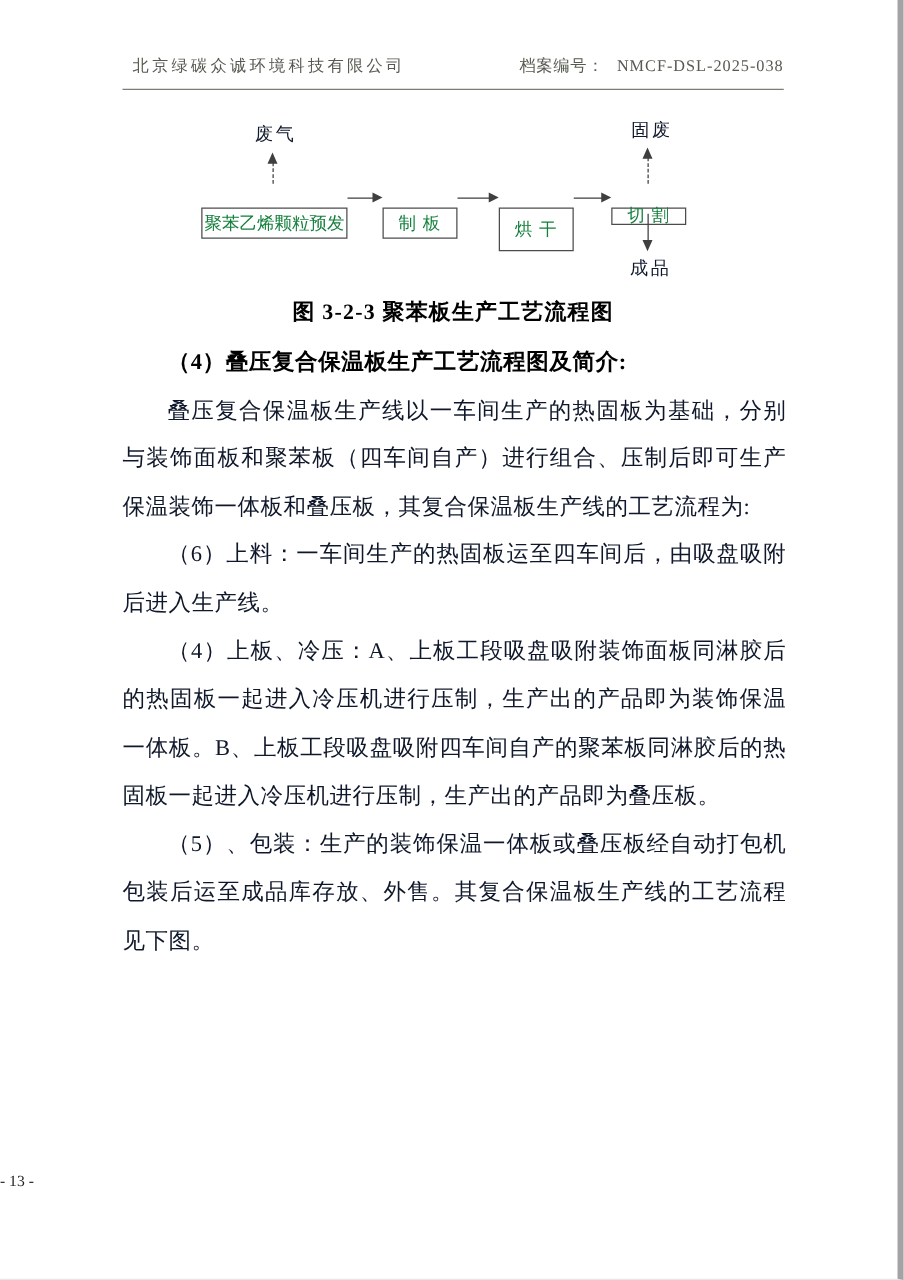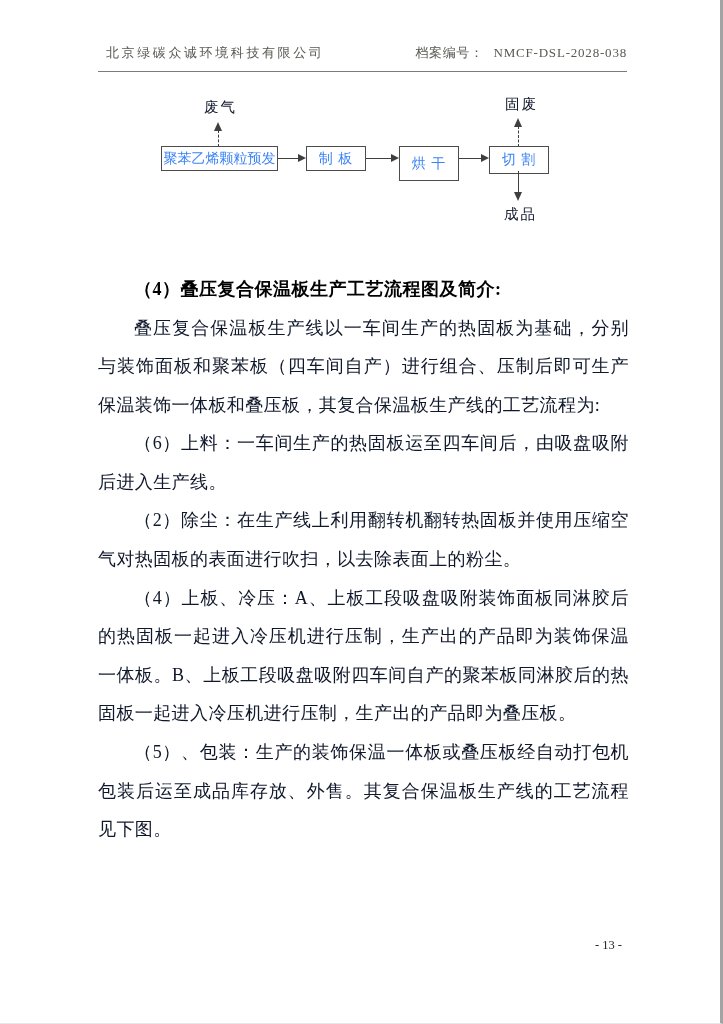--- a/index.html
+++ b/index.html
@@ -5,21 +5,21 @@
   html, body { margin: 0; padding: 0; background: #ffffff; }
   .page {
     position: relative;
     width: 723px;
     height: 1024px;
     background: #ffffff;
     font-family: "Liberation Serif", "DejaVu Serif", serif;
     color: #1a1a1a;
     overflow: hidden;
     box-sizing: border-box;
-    border-right: 3px solid #a3a3a3;
+    border-right: 5px solid #a3a3a3;
     border-bottom: 1px solid #e7e7e7;
   }
 
   
   .hdr {
     position: absolute;
     left: 98px; top: 44px; width: 529px;
     display: flex; justify-content: space-between; align-items: flex-end;
     font-size: 13px;
     color: #565a50;
@@ -32,26 +32,27 @@
     left: 98px; top: 71px; width: 529px; height: 0;
     border-top: 1.2px solid #7d7d78;
   }
 
   
   .fc { position: absolute; left: 0; top: 0; width: 723px; height: 235px; }
   .fc-box {
     position: absolute;
     box-sizing: border-box;
     border: 1.2px solid #4c4c4c;
-    color: #3b82f6;
+    color: #15803d;
     font-size: 14px;
     display: flex; align-items: center; justify-content: center;
     letter-spacing: 1px;
     white-space: nowrap;
     background: #fff;
+    margin-top: 20px;
   }
   .fc-label {
     position: absolute;
     font-size: 14.5px;
     color: #0f172a;
     letter-spacing: 2px;
     white-space: nowrap;
   }
   .h-line { position: absolute; height: 0; border-top: 1.4px solid #3f3f3f; }
   .v-line-solid { position: absolute; width: 0; border-left: 1.4px solid #3f3f3f; }
@@ -102,72 +103,72 @@
     text-indent: 2em;
     letter-spacing: 0.4px;
     color: #0f172a;
     margin: 0;
   }
 
   
   .footer {
     position: absolute;
     left: 0; top: 938px; width: 622px;
-    text-align: right;
+    text-align: left;
     font-size: 12.5px;
     color: #222;
   }
 </style>
 </head>
 <body>
 
 <div class="page">
 
   <div class="hdr">
     <span class="company">北京绿碳众诚环境科技有限公司</span>
     <span class="archive">
-      <span>档案编号：</span><span class="num">NMCF-DSL-2028-038</span>
+      <span>档案编号：</span><span class="num">NMCF-DSL-2025-038</span>
     </span>
   </div>
   <div class="hdr-rule"></div>
 
   <div class="fc">
 
     <div class="fc-label" style="left:204px; top:98px;">废气</div>
     <div class="arr-up" style="left:214px; top:122px;"></div>
     <div class="v-line-dashed" style="left:218px; top:130px; height:17px;"></div>
 
     <div class="fc-label" style="left:505px; top:95px;">固废</div>
     <div class="arr-up" style="left:514px; top:118px;"></div>
     <div class="v-line-dashed" style="left:518px; top:126px; height:21px;"></div>
 
     <div class="fc-box" style="left:161px; top:146px; width:117px; height:25px; letter-spacing:0;">聚苯乙烯颗粒预发</div>
     <div class="fc-box" style="left:306px; top:146px; width:60px; height:25px;">制 板</div>
     <div class="fc-box" style="left:399px; top:146px; width:60px; height:35px;">烘 干</div>
-    <div class="fc-box" style="left:489px; top:146px; width:60px; height:28px;">切 割</div>
+    <div class="fc-box" style="left:489px; top:146px; width:60px; height:14px;">切 割</div>
 
     <div class="h-line" style="left:278px; top:158px; width:22px;"></div>
     <div class="arr-right" style="left:298px; top:154px;"></div>
 
     <div class="h-line" style="left:366px; top:158px; width:26px;"></div>
     <div class="arr-right" style="left:391px; top:154px;"></div>
 
     <div class="h-line" style="left:459px; top:158px; width:23px;"></div>
     <div class="arr-right" style="left:481px; top:154px;"></div>
 
     <div class="v-line-solid" style="left:518px; top:171px; height:22px;"></div>
     <div class="arr-down" style="left:514px; top:192px;"></div>
     <div class="fc-label" style="left:504px; top:205px;">成品</div>
   </div>
 
+  <div class="caption">图 3-2-3 聚苯板生产工艺流程图</div>
 
   <div class="body-text">
     <p class="sec-heading">（4）叠压复合保温板生产工艺流程图及简介:</p>
     <p class="para">叠压复合保温板生产线以一车间生产的热固板为基础，分别与装饰面板和聚苯板（四车间自产）进行组合、压制后即可生产保温装饰一体板和叠压板，其复合保温板生产线的工艺流程为:</p>
     <p class="para">（6）上料：一车间生产的热固板运至四车间后，由吸盘吸附后进入生产线。</p>
-    <p class="para">（2）除尘：在生产线上利用翻转机翻转热固板并使用压缩空气对热固板的表面进行吹扫，以去除表面上的粉尘。</p>
     <p class="para">（4）上板、冷压：A、上板工段吸盘吸附装饰面板同淋胶后的热固板一起进入冷压机进行压制，生产出的产品即为装饰保温一体板。B、上板工段吸盘吸附四车间自产的聚苯板同淋胶后的热固板一起进入冷压机进行压制，生产出的产品即为叠压板。</p>
     <p class="para">（5）、包装：生产的装饰保温一体板或叠压板经自动打包机包装后运至成品库存放、外售。其复合保温板生产线的工艺流程见下图。</p>
   </div>
 
   <div class="footer">- 13 -</div>
 
 </div>
 
 </body></html>

